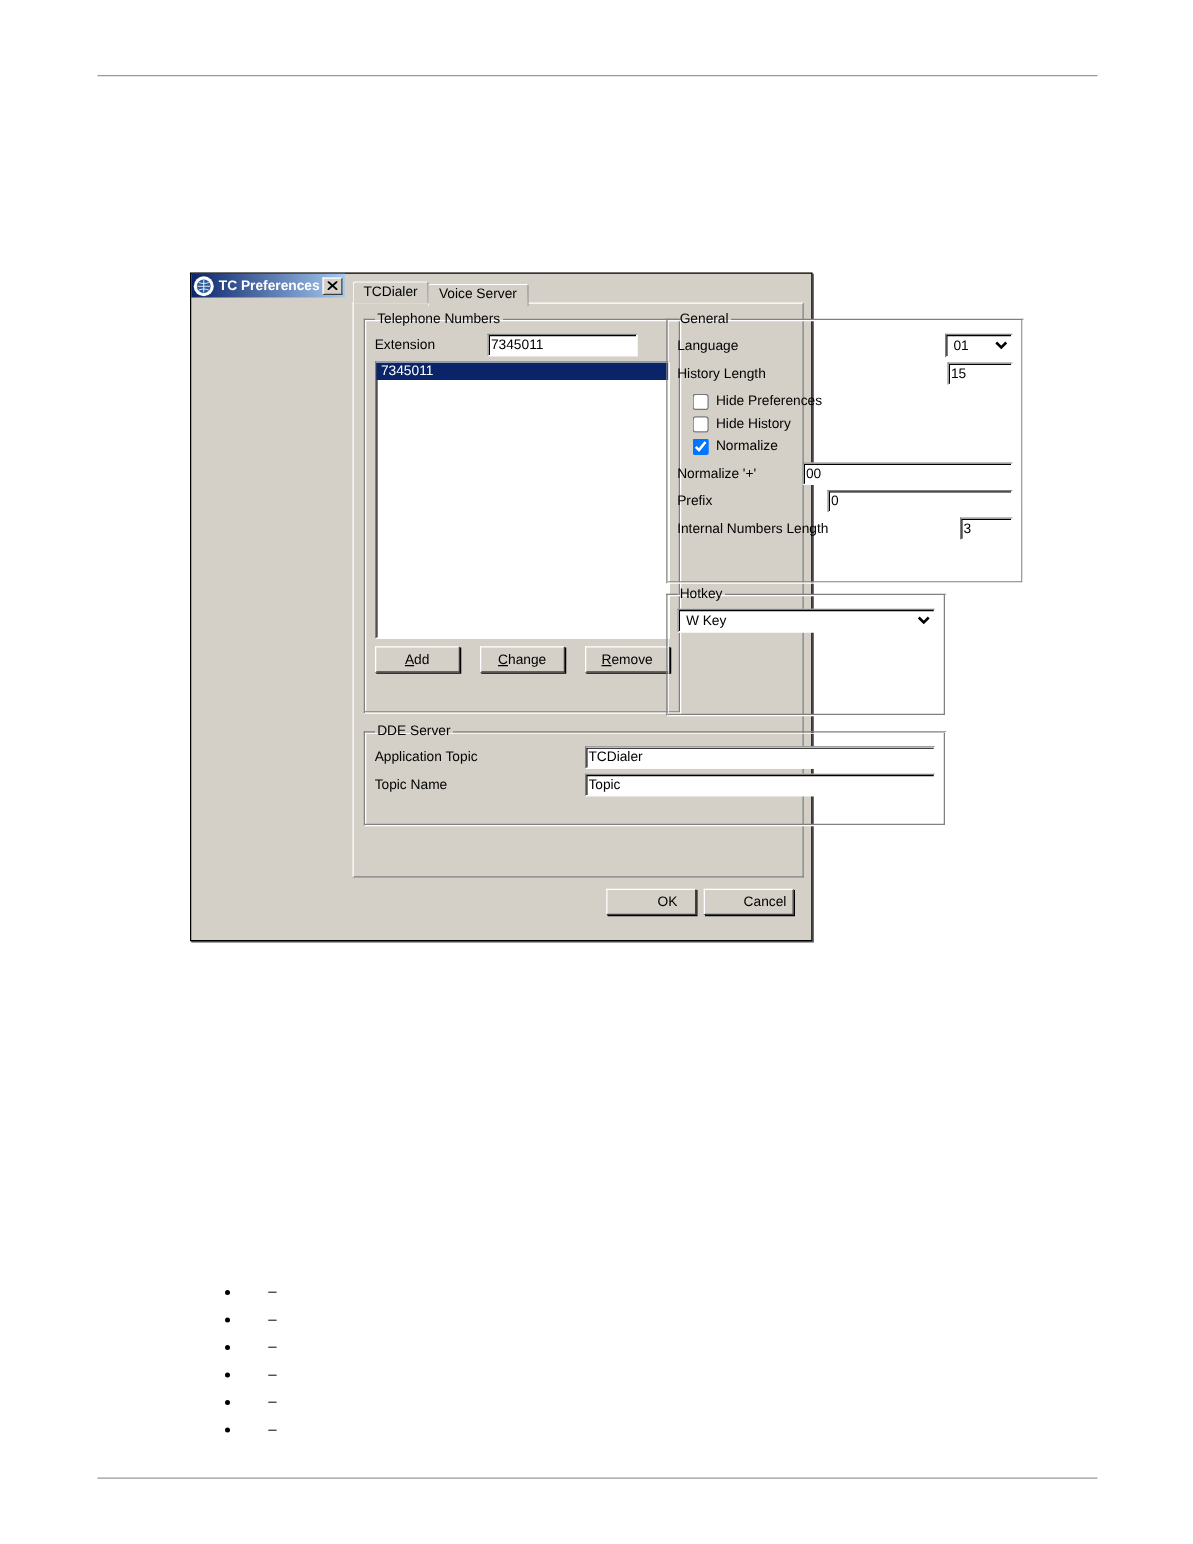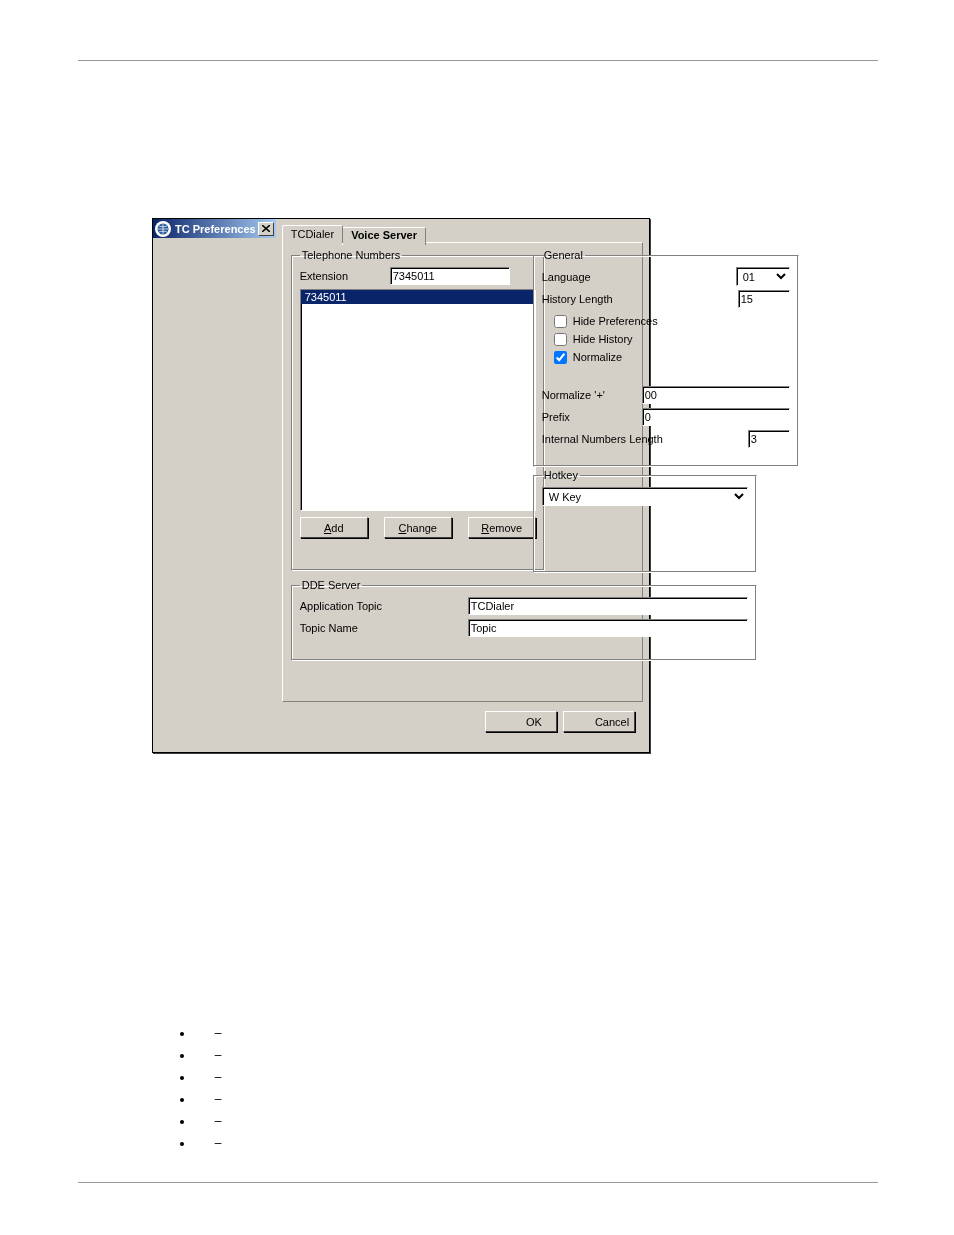--- a/index.html
+++ b/index.html
@@ -89,21 +89,21 @@
     border-radius: 2px 2px 0 0;
     margin-right: -1px;
     position: relative;
   }
   .tab.active {
     background: #d4d0c8;
     z-index: 3;
   }
   .tab.inactive {
     top: 2px;
-    padding-top:1px; padding-bottom:2px;font-weight:bold;
+    padding-top:1px; padding-bottom:2px;
   }
   .tab-panel {
     border: 1px solid #fff;
     border-right-color:#808080;
     border-bottom-color:#808080;
     padding: 8px;
     height: 460px;
     position: relative;
     top: -1px;
   }
@@ -263,26 +263,26 @@
             <label>Hide Preferences</label>
           </div>
           <div class="chk" style="margin-left:12px">
             <input type="checkbox" style="">
             <label>Hide History</label>
           </div>
           <div class="chk" style="margin-left:12px">
             <input type="checkbox" checked="" style="">
             <label>Normalize</label>
           </div>
-          <div class="row" style="margin-top:20px">
+          <div class="row" style="margin-top:4px">
             <label style="width:100px">Normalize '+'</label>
             <input class="text" style="flex: 1 1 0%;" value="00">
           </div>
           <div class="row">
-            <label style="width:100px">Prefix</label>
+            <label style="width:120px">Prefix</label>
             <input class="text" style="flex: 1 1 0%;" value="0">
           </div>
           <div class="row">
             <label style="flex:1">Internal Numbers Length</label>
             <input class="text" style="width: 42px;" value="3">
           </div>
         </fieldset>
 
         <fieldset class="groupbox grp-hot">
           <legend>Hotkey</legend>

